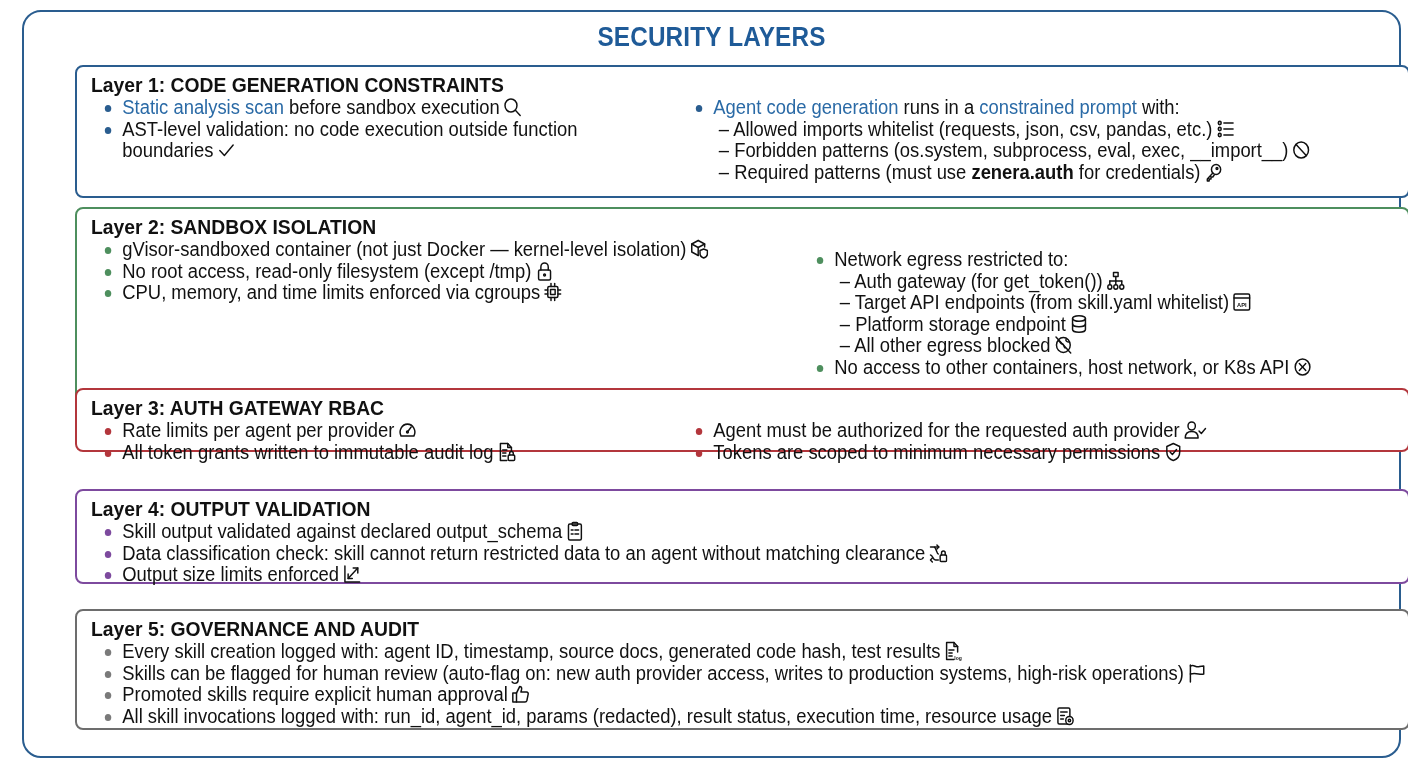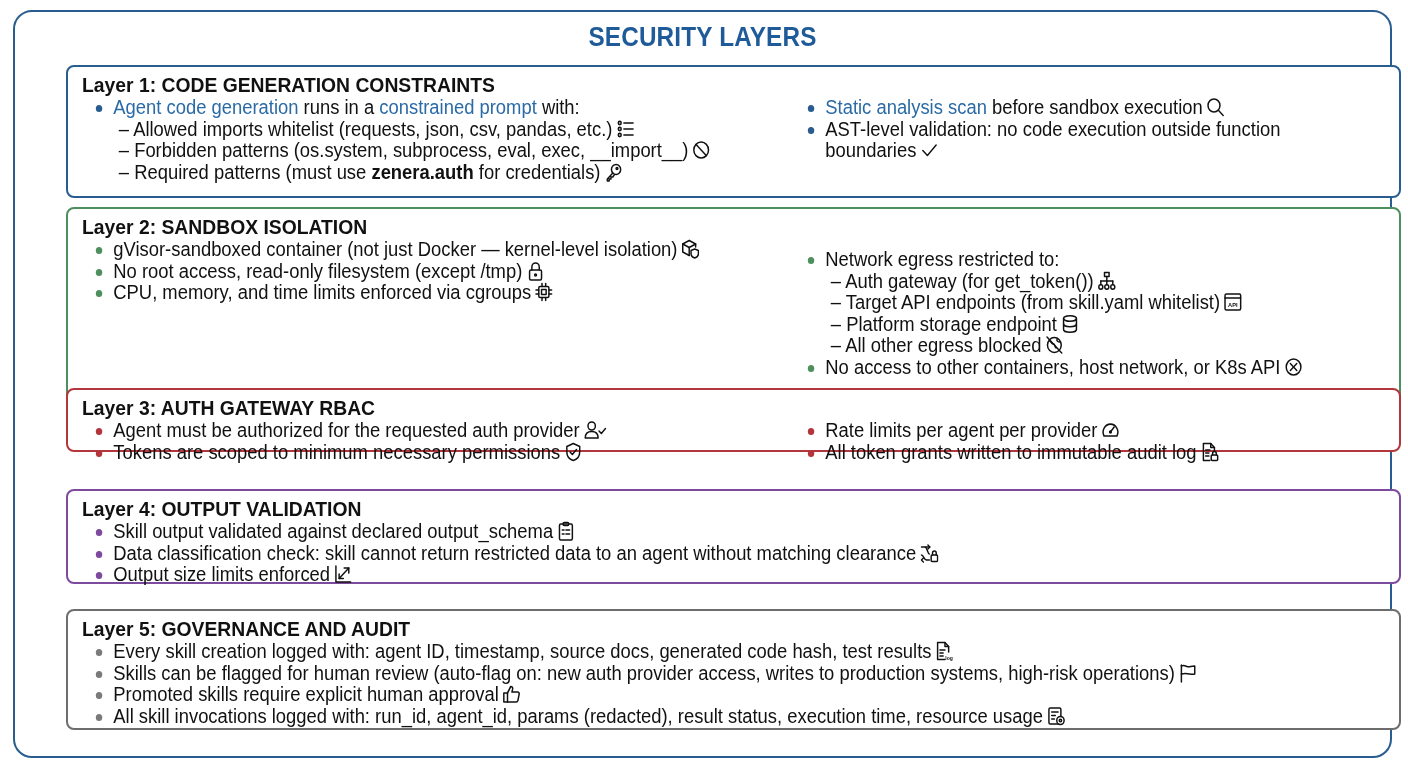--- a/index.html
+++ b/index.html
@@ -1,20 +1,20 @@
 <!DOCTYPE html>
 <html><head>
 <meta charset="utf-8">
 <style>
   * { box-sizing: border-box; margin: 0; padding: 0; }
   html, body { width: 1408px; height: 768px; background: #ffffff; overflow: hidden; }
   body { font-family: "Liberation Sans", sans-serif; color: #111; }
 
   .outer {
-    position: absolute; left: 13px; top: 10px; width: 1379px; height: 748px;
+    position: absolute; left: 22px; top: 10px; width: 1379px; height: 748px;
     border: 2.5px solid #2a5d8f; border-radius: 19px; background: #fff;
   }
   .title {
     position: absolute; left: 0; right: 0; top: 10px; text-align: center;
     font-size: 27px; font-weight: bold; color: #1f5b98; letter-spacing: 0.2px;
     transform: scaleX(0.9);
   }
   .layer {
     position: absolute; left: 22px; width: 1335px;
     border: 2.2px solid; border-radius: 8px; background: #fff;
@@ -56,50 +56,50 @@
 </style>
 </head>
 <body>
 
 <div class="outer">
   <div class="title">SECURITY LAYERS</div>
 
   <div class="layer l1">
     <div class="layer-title">Layer 1: CODE GENERATION CONSTRAINTS</div>
     <div class="cols">
+      <div class="col col-right">
+        <ul>
+          <li class="b"><span class="hl">Static analysis scan</span><span> before sandbox execution</span><span class="ic"><svg viewBox="0 0 20 20">
+                  <circle cx="8.5" cy="8.5" r="6.5"></circle>
+                  <line x1="13.3" y1="13.3" x2="18.5" y2="18.5"></line>
+                </svg></span></li>
+          <li class="b wrap"><span>AST-level validation: no code execution outside function boundaries</span><span class="ic"><svg viewBox="0 0 20 20">
+                  <polyline points="3,10.5 8,15.5 17.5,5"></polyline>
+                </svg></span></li>
+        </ul>
+      </div>
       <div class="col col-left">
         <ul>
           <li class="b"><span class="hl">Agent code generation</span><span> runs in a </span><span class="hl">constrained prompt</span><span> with:</span></li>
           <li class="s"><span>– Allowed imports whitelist (requests, json, csv, pandas, etc.)</span><span class="ic"><svg viewBox="0 0 20 20">
                   <circle cx="3.5" cy="4" r="1.6"></circle>
                   <circle cx="3.5" cy="10" r="1.6"></circle>
                   <circle cx="3.5" cy="16" r="1.6"></circle>
                   <line x1="8" y1="4" x2="18" y2="4"></line>
                   <line x1="8" y1="10" x2="18" y2="10"></line>
                   <line x1="8" y1="16" x2="18" y2="16"></line>
                 </svg></span></li>
           <li class="s"><span>– Forbidden patterns (os.system, subprocess, eval, exec, __import__)</span><span class="ic"><svg viewBox="0 0 20 20">
                   <circle cx="10" cy="10" r="8"></circle>
                   <line x1="4.5" y1="4.5" x2="15.5" y2="15.5"></line>
                 </svg></span></li>
           <li class="s"><span>– Required patterns (must use </span><span class="bold">zenera.auth</span><span> for credentials)</span><span class="ic"><svg viewBox="0 0 20 20">
                   <circle cx="12.5" cy="7.5" r="5"></circle>
                   <circle cx="13.5" cy="6.5" r="1"></circle>
                   <path d="M9 11 L3 17 L3 19 L5 19 L5 17 L7 17 L7 15 L9 15 L10.5 13"></path>
-                </svg></span></li>
-        </ul>
-      </div>
-      <div class="col col-right">
-        <ul>
-          <li class="b"><span class="hl">Static analysis scan</span><span> before sandbox execution</span><span class="ic"><svg viewBox="0 0 20 20">
-                  <circle cx="8.5" cy="8.5" r="6.5"></circle>
-                  <line x1="13.3" y1="13.3" x2="18.5" y2="18.5"></line>
-                </svg></span></li>
-          <li class="b wrap"><span>AST-level validation: no code execution outside function boundaries</span><span class="ic"><svg viewBox="0 0 20 20">
-                  <polyline points="3,10.5 8,15.5 17.5,5"></polyline>
                 </svg></span></li>
         </ul>
       </div>
     </div>
   </div>
 
   <div class="layer l2">
     <div class="layer-title">Layer 2: SANDBOX ISOLATION</div>
     <div class="cols">
       <div class="col col-left">
@@ -166,48 +166,48 @@
                   <line x1="13.5" y1="6.5" x2="6.5" y2="13.5"></line>
                 </svg></span></li>
         </ul>
       </div>
     </div>
   </div>
 
   <div class="layer l3">
     <div class="layer-title">Layer 3: AUTH GATEWAY RBAC</div>
     <div class="cols">
-      <div class="col col-left">
-        <ul>
-          <li class="b"><span>Agent must be authorized for the requested auth provider</span><span class="ic" style="width:26px"><svg viewBox="0 0 26 20" style="width:26px">
-                  <circle cx="9" cy="6" r="4"></circle>
-                  <path d="M2 18 C2 13 5 11.5 9 11.5 C13 11.5 16 13 16 18 Z"></path>
-                  <polyline points="17,11 19.5,13.5 24,8.5"></polyline>
-                </svg></span></li>
-          <li class="b"><span>Tokens are scoped to minimum necessary permissions</span><span class="ic"><svg viewBox="0 0 20 20">
-                  <path d="M10 1.5 L17 4.5 L17 10 C17 14.5 13.5 17.5 10 18.5 C6.5 17.5 3 14.5 3 10 L3 4.5 Z"></path>
-                  <polyline points="6.5,10 9,12.5 13.5,7.5"></polyline>
-                </svg></span></li>
-        </ul>
-      </div>
       <div class="col col-right">
         <ul>
           <li class="b"><span>Rate limits per agent per provider</span><span class="ic"><svg viewBox="0 0 20 20">
                   <path d="M3 16 A8 8 0 1 1 17 16 Z"></path>
                   <line x1="10" y1="12" x2="14" y2="7"></line>
                   <circle cx="10" cy="12" r="1"></circle>
                 </svg></span></li>
           <li class="b"><span>All token grants written to immutable audit log</span><span class="ic"><svg viewBox="0 0 20 20">
                   <path d="M10 18.5 H3 V1.5 H11 L15 5.5 V9"></path>
                   <path d="M11 1.5 V5.5 H15"></path>
                   <line x1="5.5" y1="8" x2="10" y2="8"></line>
                   <line x1="5.5" y1="11" x2="9" y2="11"></line>
                   <line x1="5.5" y1="14" x2="9" y2="14"></line>
                   <rect x="11.5" y="13" width="7" height="5.5" rx="1"></rect>
                   <path d="M13 13 V11.5 a2 2 0 0 1 4 0 V13"></path>
+                </svg></span></li>
+        </ul>
+      </div>
+      <div class="col col-left">
+        <ul>
+          <li class="b"><span>Agent must be authorized for the requested auth provider</span><span class="ic" style="width:26px"><svg viewBox="0 0 26 20" style="width:26px">
+                  <circle cx="9" cy="6" r="4"></circle>
+                  <path d="M2 18 C2 13 5 11.5 9 11.5 C13 11.5 16 13 16 18 Z"></path>
+                  <polyline points="17,11 19.5,13.5 24,8.5"></polyline>
+                </svg></span></li>
+          <li class="b"><span>Tokens are scoped to minimum necessary permissions</span><span class="ic"><svg viewBox="0 0 20 20">
+                  <path d="M10 1.5 L17 4.5 L17 10 C17 14.5 13.5 17.5 10 18.5 C6.5 17.5 3 14.5 3 10 L3 4.5 Z"></path>
+                  <polyline points="6.5,10 9,12.5 13.5,7.5"></polyline>
                 </svg></span></li>
         </ul>
       </div>
     </div>
   </div>
 
   <div class="layer l4">
     <div class="layer-title">Layer 4: OUTPUT VALIDATION</div>
     <ul>
       <li class="b"><span>Skill output validated against declared output_schema</span><span class="ic"><svg viewBox="0 0 20 20">

